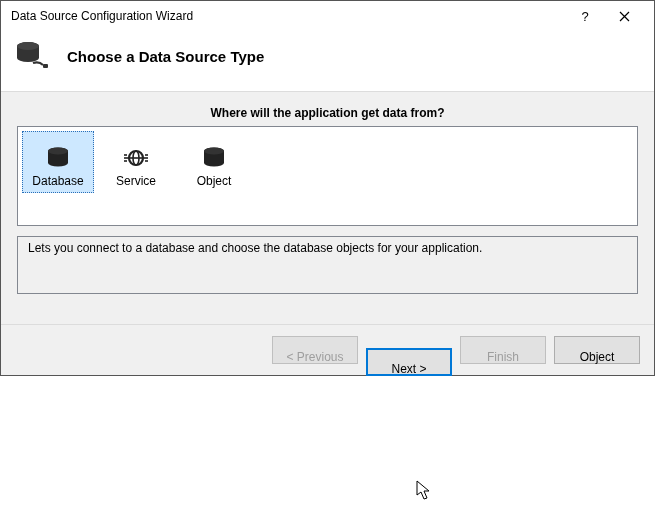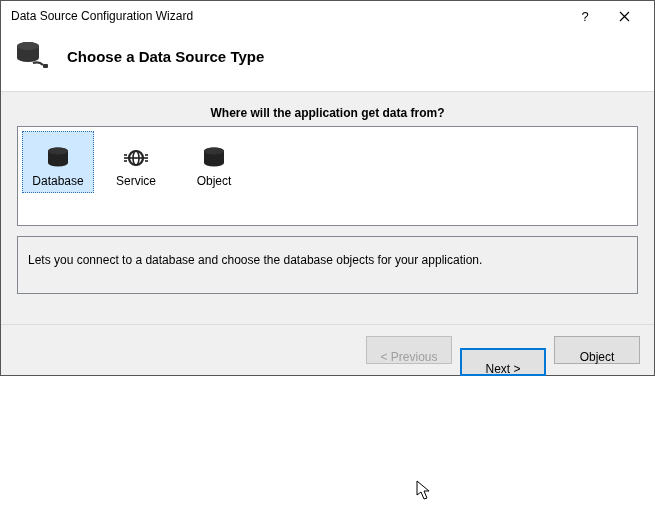--- a/index.html
+++ b/index.html
@@ -101,21 +101,21 @@
     background:#cde8ff;
     border:1px dotted #2a6fb7;
   }
   .option .opticon { width:30px; height:28px; display:flex; align-items:center; justify-content:center; }
   .option .optlabel { font-size:12px; margin-top:2px; }
   .desc-box {
     margin-top:10px;
     background:#f0f0f0;
     border:1px solid #828790;
     height:58px;
-    padding:16px 10px;
+    padding:4px 10px;
     font-size:12px;
     color:#000;
   }
   .footer {
     height:50px;
     background:#f0f0f0;
     display:flex;
     align-items:center;
     justify-content:flex-end;
     padding: 0 14px;
@@ -228,20 +228,21 @@
 
     <div class="desc-box">
       <span>Lets you connect to a database and choose the database objects for your application.</span>
     </div>
 
   </div>
 
   <div class="footer">
     <button class="wbtn" disabled="">&lt; Previous</button>
     <button class="wbtn default">Next &gt;</button>
+    <button class="wbtn" disabled="">Finish</button>
     <button class="wbtn">Object</button>
   </div>
 
 </div>
 
 <svg class="cursor" width="18" height="22" viewBox="0 0 18 22">
   <path d="M1 1 L1 15 L5 12 L8 19 L11 18 L8 11 L13 11 Z" fill="#fff" stroke="#000" stroke-width="1"></path>
 </svg>
 
 </body></html>

